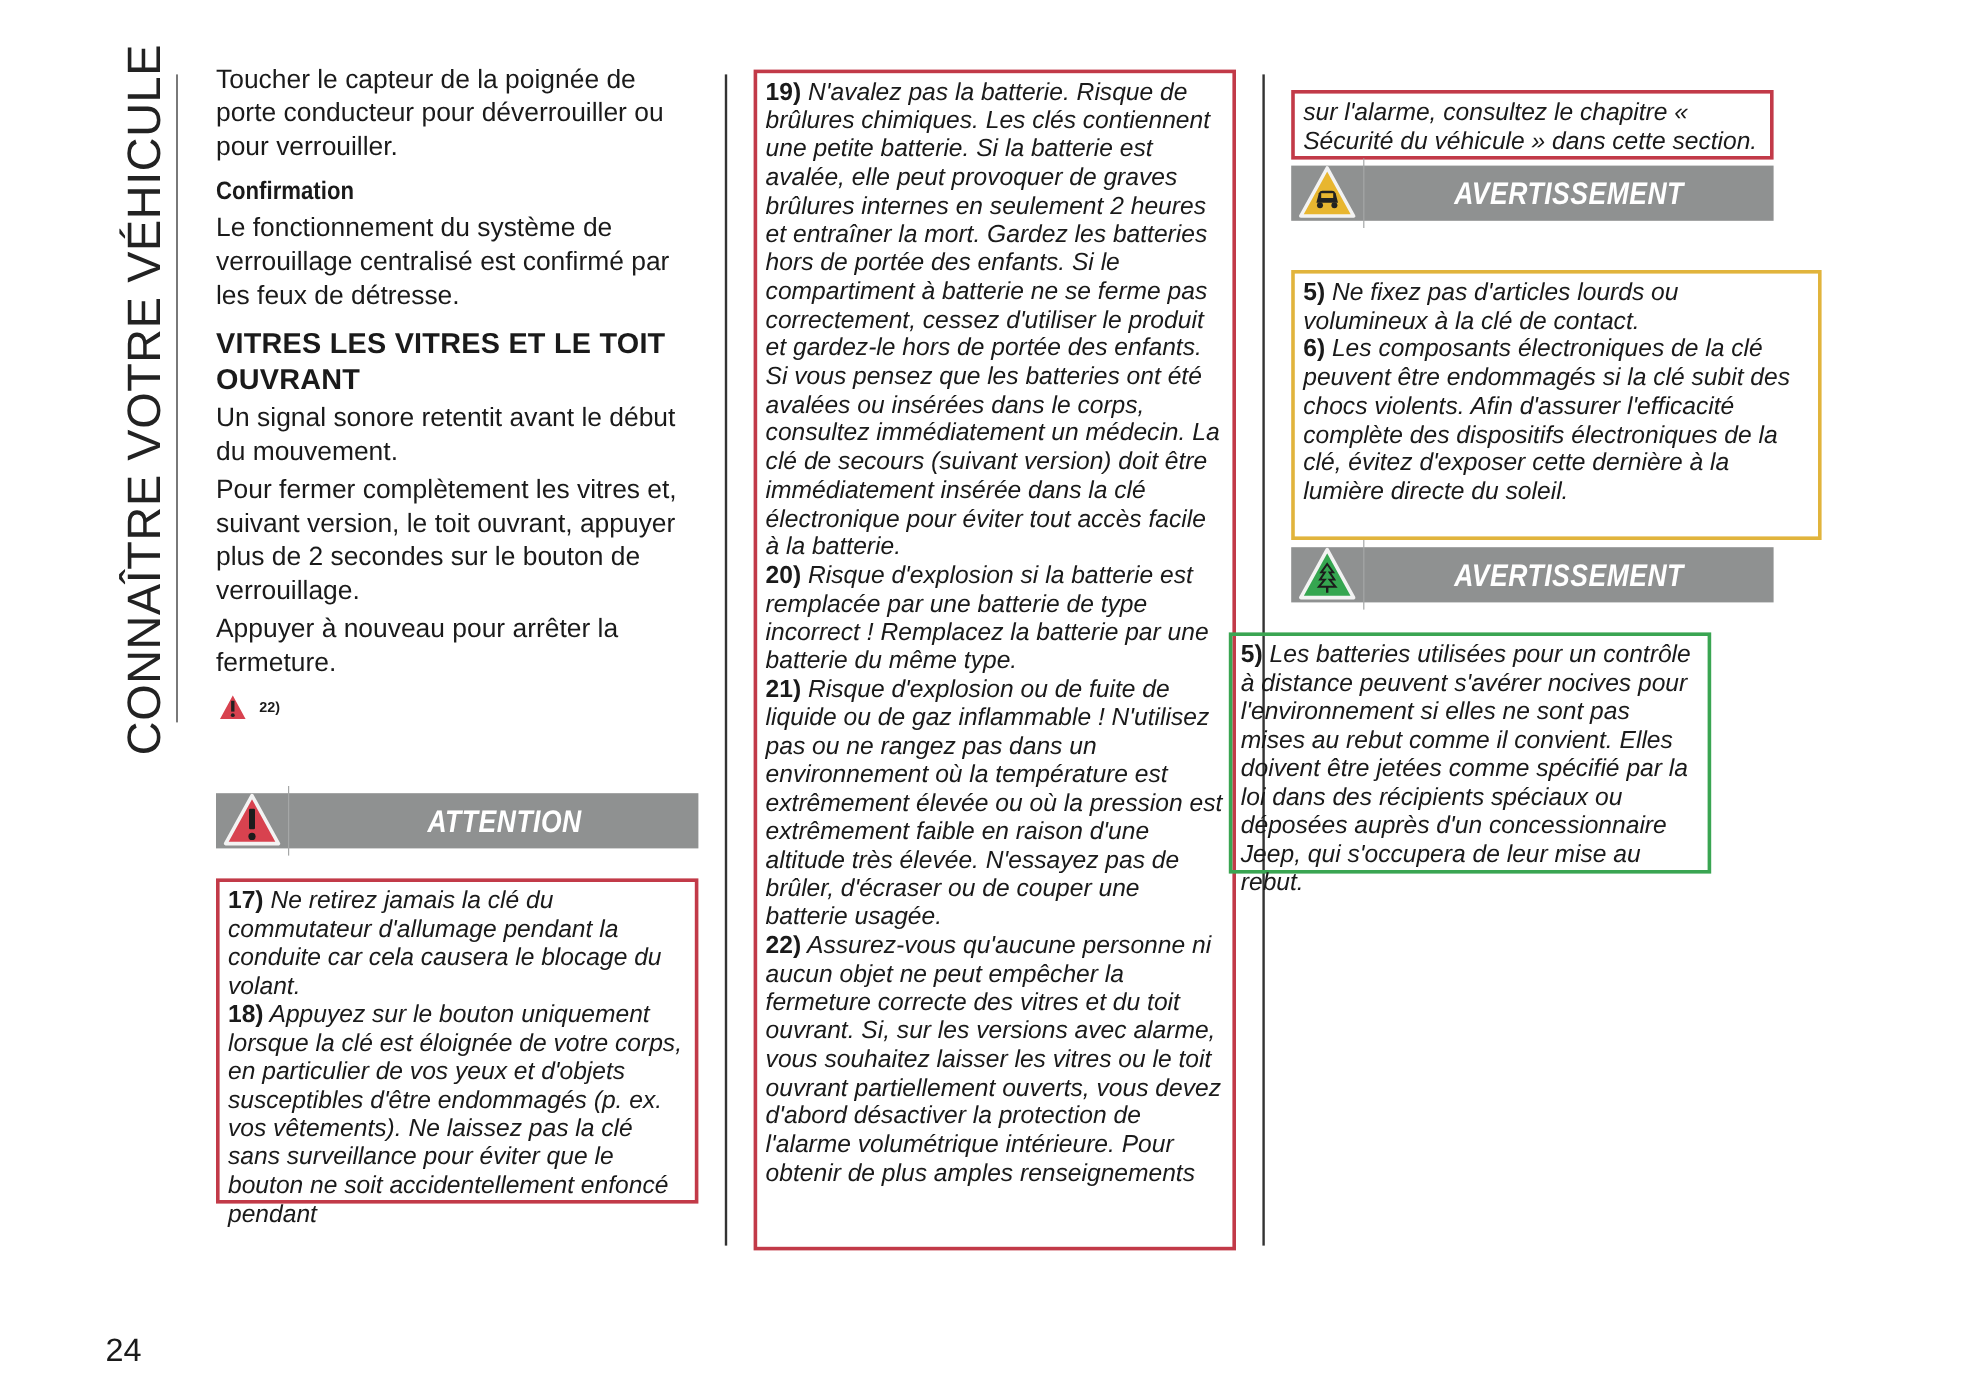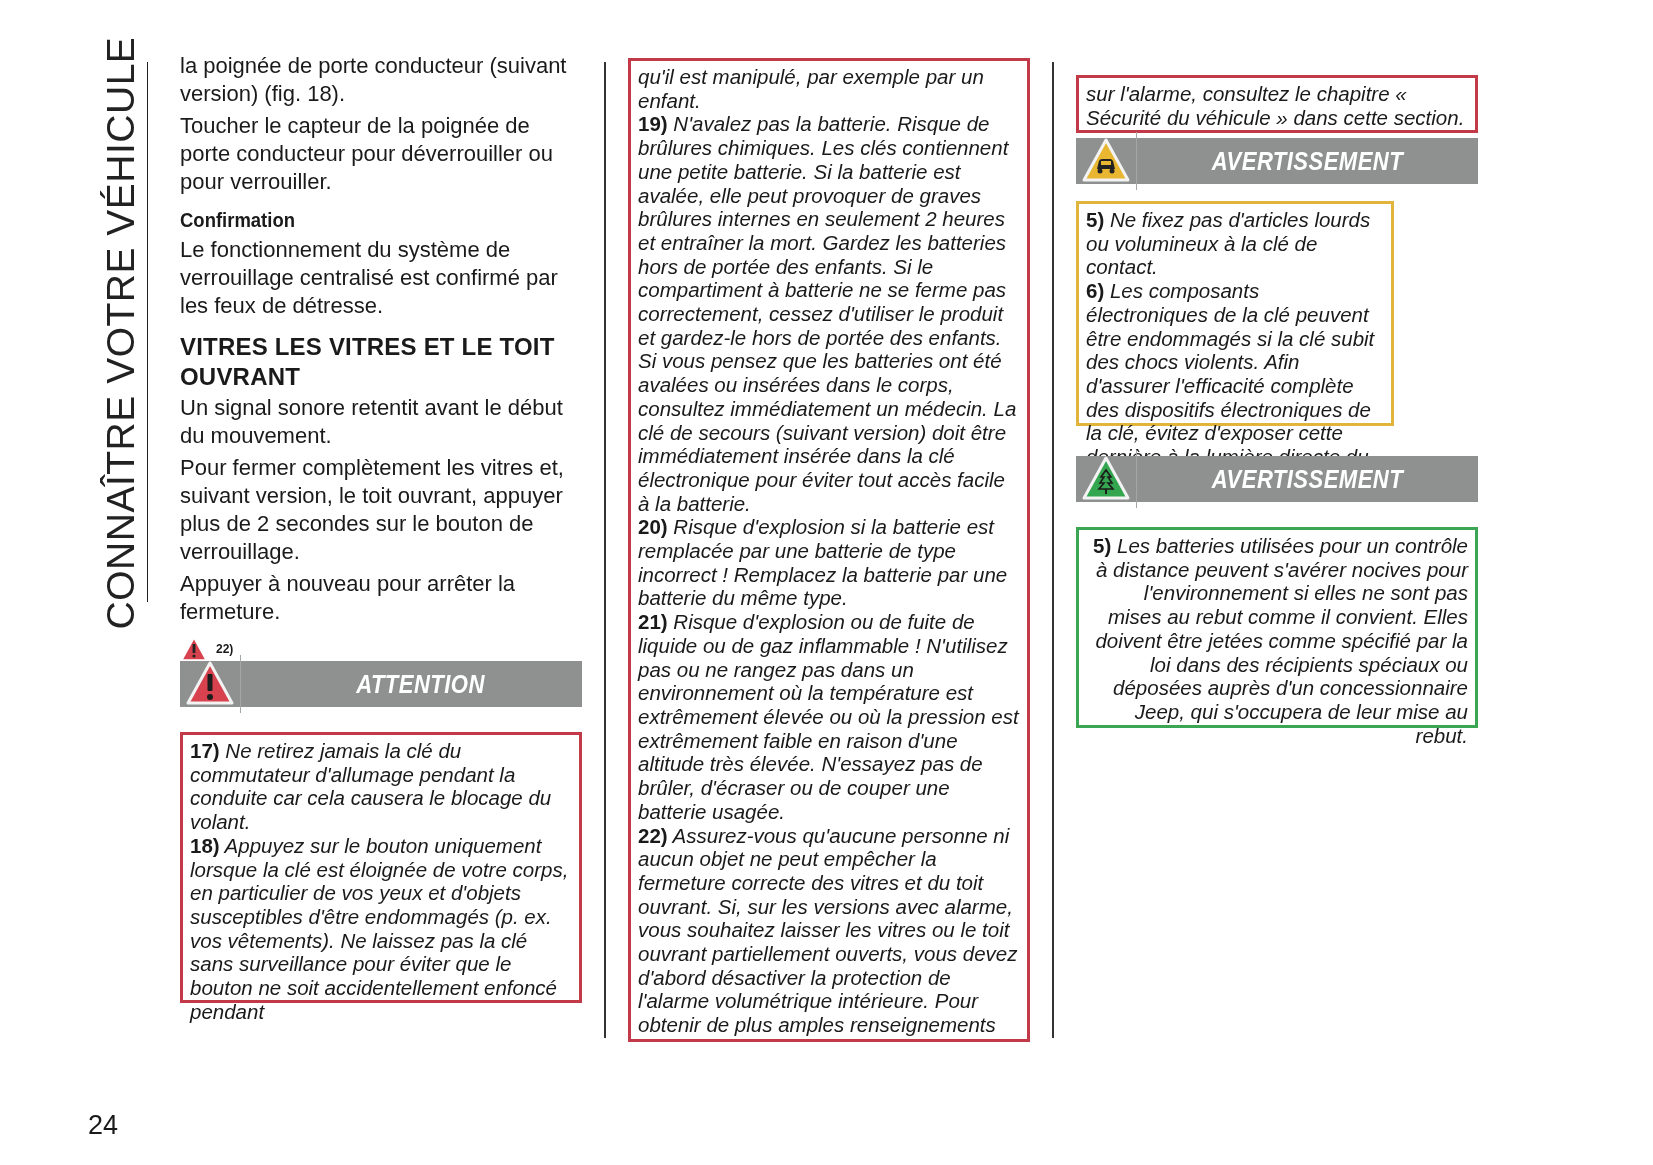--- a/index.html
+++ b/index.html
@@ -44,21 +44,20 @@
 
 <div class="side-title">
   <span>CONNAÎTRE VOTRE VÉHICULE</span>
 </div>
 <div class="side-rule"></div>
 
 <div class="col-rule" style="left:604px; top:62px; height:976px;"></div>
 <div class="col-rule" style="left:1052px; top:62px; height:976px;"></div>
 
 <div class="col" style="left:180px; top:52px; width:400px;">
-  <p class="body-text">la poignée de porte conducteur (suivant version) (fig. 18).</p>
   <p class="body-text">Toucher le capteur de la poignée de porte conducteur pour déverrouiller ou pour verrouiller.</p>
   <div class="subhead">Confirmation</div>
   <p class="body-text">Le fonctionnement du système de verrouillage centralisé est confirmé par les feux de détresse.</p>
   <div class="sechead">VITRES LES VITRES ET LE TOIT OUVRANT</div>
   <p class="body-text">Un signal sonore retentit avant le début du mouvement.</p>
   <p class="body-text">Pour fermer complètement les vitres et, suivant version, le toit ouvrant, appuyer plus de 2 secondes sur le bouton de verrouillage.</p>
   <p class="body-text">Appuyer à nouveau pour arrêter la fermeture.</p>
   <div class="inline-warn">
     <svg width="28" height="26" viewBox="0 0 28 26">
       <path d="M14 2 L26 24 L2 24 Z" fill="#d8424f" stroke="#fff" stroke-width="1.5" stroke-linejoin="round"></path>
@@ -79,21 +78,20 @@
   </div>
   <div class="label">ATTENTION</div>
 </div>
 
 <div class="box" style="left:180px; top:732px; width:402px; height:271px;">
   <p><span class="num">17)</span> <span>Ne retirez jamais la clé du commutateur d'allumage pendant la conduite car cela causera le blocage du volant.</span></p>
   <p><span class="num">18)</span> <span>Appuyez sur le bouton uniquement lorsque la clé est éloignée de votre corps, en particulier de vos yeux et d'objets susceptibles d'être endommagés (p. ex. vos vêtements). Ne laissez pas la clé sans surveillance pour éviter que le bouton ne soit accidentellement enfoncé pendant</span></p>
 </div>
 
 <div class="box" style="left:628px; top:58px; width:402px; height:984px;">
-  <p><span>qu'il est manipulé, par exemple par un enfant.</span></p>
   <p><span class="num">19)</span> <span>N'avalez pas la batterie. Risque de brûlures chimiques. Les clés contiennent une petite batterie. Si la batterie est avalée, elle peut provoquer de graves brûlures internes en seulement 2 heures et entraîner la mort. Gardez les batteries hors de portée des enfants. Si le compartiment à batterie ne se ferme pas correctement, cessez d'utiliser le produit et gardez-le hors de portée des enfants. Si vous pensez que les batteries ont été avalées ou insérées dans le corps, consultez immédiatement un médecin. La clé de secours (suivant version) doit être immédiatement insérée dans la clé électronique pour éviter tout accès facile à la batterie.</span></p>
   <p><span class="num">20)</span> <span>Risque d'explosion si la batterie est remplacée par une batterie de type incorrect ! Remplacez la batterie par une batterie du même type.</span></p>
   <p><span class="num">21)</span> <span>Risque d'explosion ou de fuite de liquide ou de gaz inflammable ! N'utilisez pas ou ne rangez pas dans un environnement où la température est extrêmement élevée ou où la pression est extrêmement faible en raison d'une altitude très élevée. N'essayez pas de brûler, d'écraser ou de couper une batterie usagée.</span></p>
   <p><span class="num">22)</span> <span>Assurez-vous qu'aucune personne ni aucun objet ne peut empêcher la fermeture correcte des vitres et du toit ouvrant. Si, sur les versions avec alarme, vous souhaitez laisser les vitres ou le toit ouvrant partiellement ouverts, vous devez d'abord désactiver la protection de l'alarme volumétrique intérieure. Pour obtenir de plus amples renseignements</span></p>
 </div>
 
 <div class="box" style="left:1076px; top:58px; width:402px; height:58px;margin-top:17px;">
   <p><span>sur l'alarme, consultez le chapitre « Sécurité du véhicule » dans cette section.</span></p>
 </div>
 
@@ -103,33 +101,33 @@
       <path d="M26 4 L48 44 L4 44 Z" fill="#e8b630" stroke="#f3f3f3" stroke-width="3" stroke-linejoin="round"></path>
       <path d="M17 33 L19 25 Q20 23 22 23 L30 23 Q32 23 33 25 L35 33 Z" fill="#222"></path>
       <circle cx="20" cy="35" r="2.5" fill="#222"></circle>
       <circle cx="32" cy="35" r="2.5" fill="#222"></circle>
       <rect x="21" y="25" width="10" height="4" fill="#e8b630"></rect>
     </svg>
   </div>
   <div class="label">AVERTISSEMENT</div>
 </div>
 
-<div class="box yellow" style="left:1076px; top:201px; width:318px; height:225px;">
+<div class="box yellow" style="left:1076px; top:225px; width:442px; height:225px;">
   <p><span class="num">5)</span> <span>Ne fixez pas d'articles lourds ou volumineux à la clé de contact.</span></p>
   <p><span class="num">6)</span> <span>Les composants électroniques de la clé peuvent être endommagés si la clé subit des chocs violents. Afin d'assurer l'efficacité complète des dispositifs électroniques de la clé, évitez d'exposer cette dernière à la lumière directe du soleil.</span></p>
 </div>
 
 <div class="banner" style="left:1076px; top:456px; width:402px;">
   <div class="iconbox">
     <svg width="52" height="50" viewBox="0 0 52 50">
       <path d="M26 4 L48 44 L4 44 Z" fill="#35a650" stroke="#f3f3f3" stroke-width="3" stroke-linejoin="round"></path>
       <path d="M26 16 L31 23 L28 23 L32 29 L28 29 L33 35 L19 35 L24 29 L20 29 L24 23 L21 23 Z" fill="none" stroke="#1c1c1c" stroke-width="1.6"></path>
       <line x1="26" y1="35" x2="26" y2="40" stroke="#1c1c1c" stroke-width="2"></line>
     </svg>
   </div>
   <div class="label">AVERTISSEMENT</div>
 </div>
 
-<div class="box green" style="left:1076px; top:527px; width:402px; height:201px;text-align:right;">
+<div class="box green" style="left:1024px; top:527px; width:402px; height:201px;">
   <p><span class="num">5)</span> <span>Les batteries utilisées pour un contrôle à distance peuvent s'avérer nocives pour l'environnement si elles ne sont pas mises au rebut comme il convient. Elles doivent être jetées comme spécifié par la loi dans des récipients spéciaux ou déposées auprès d'un concessionnaire Jeep, qui s'occupera de leur mise au rebut.</span></p>
 </div>
 
 <div class="page-num">24</div>
 
 </body></html>

